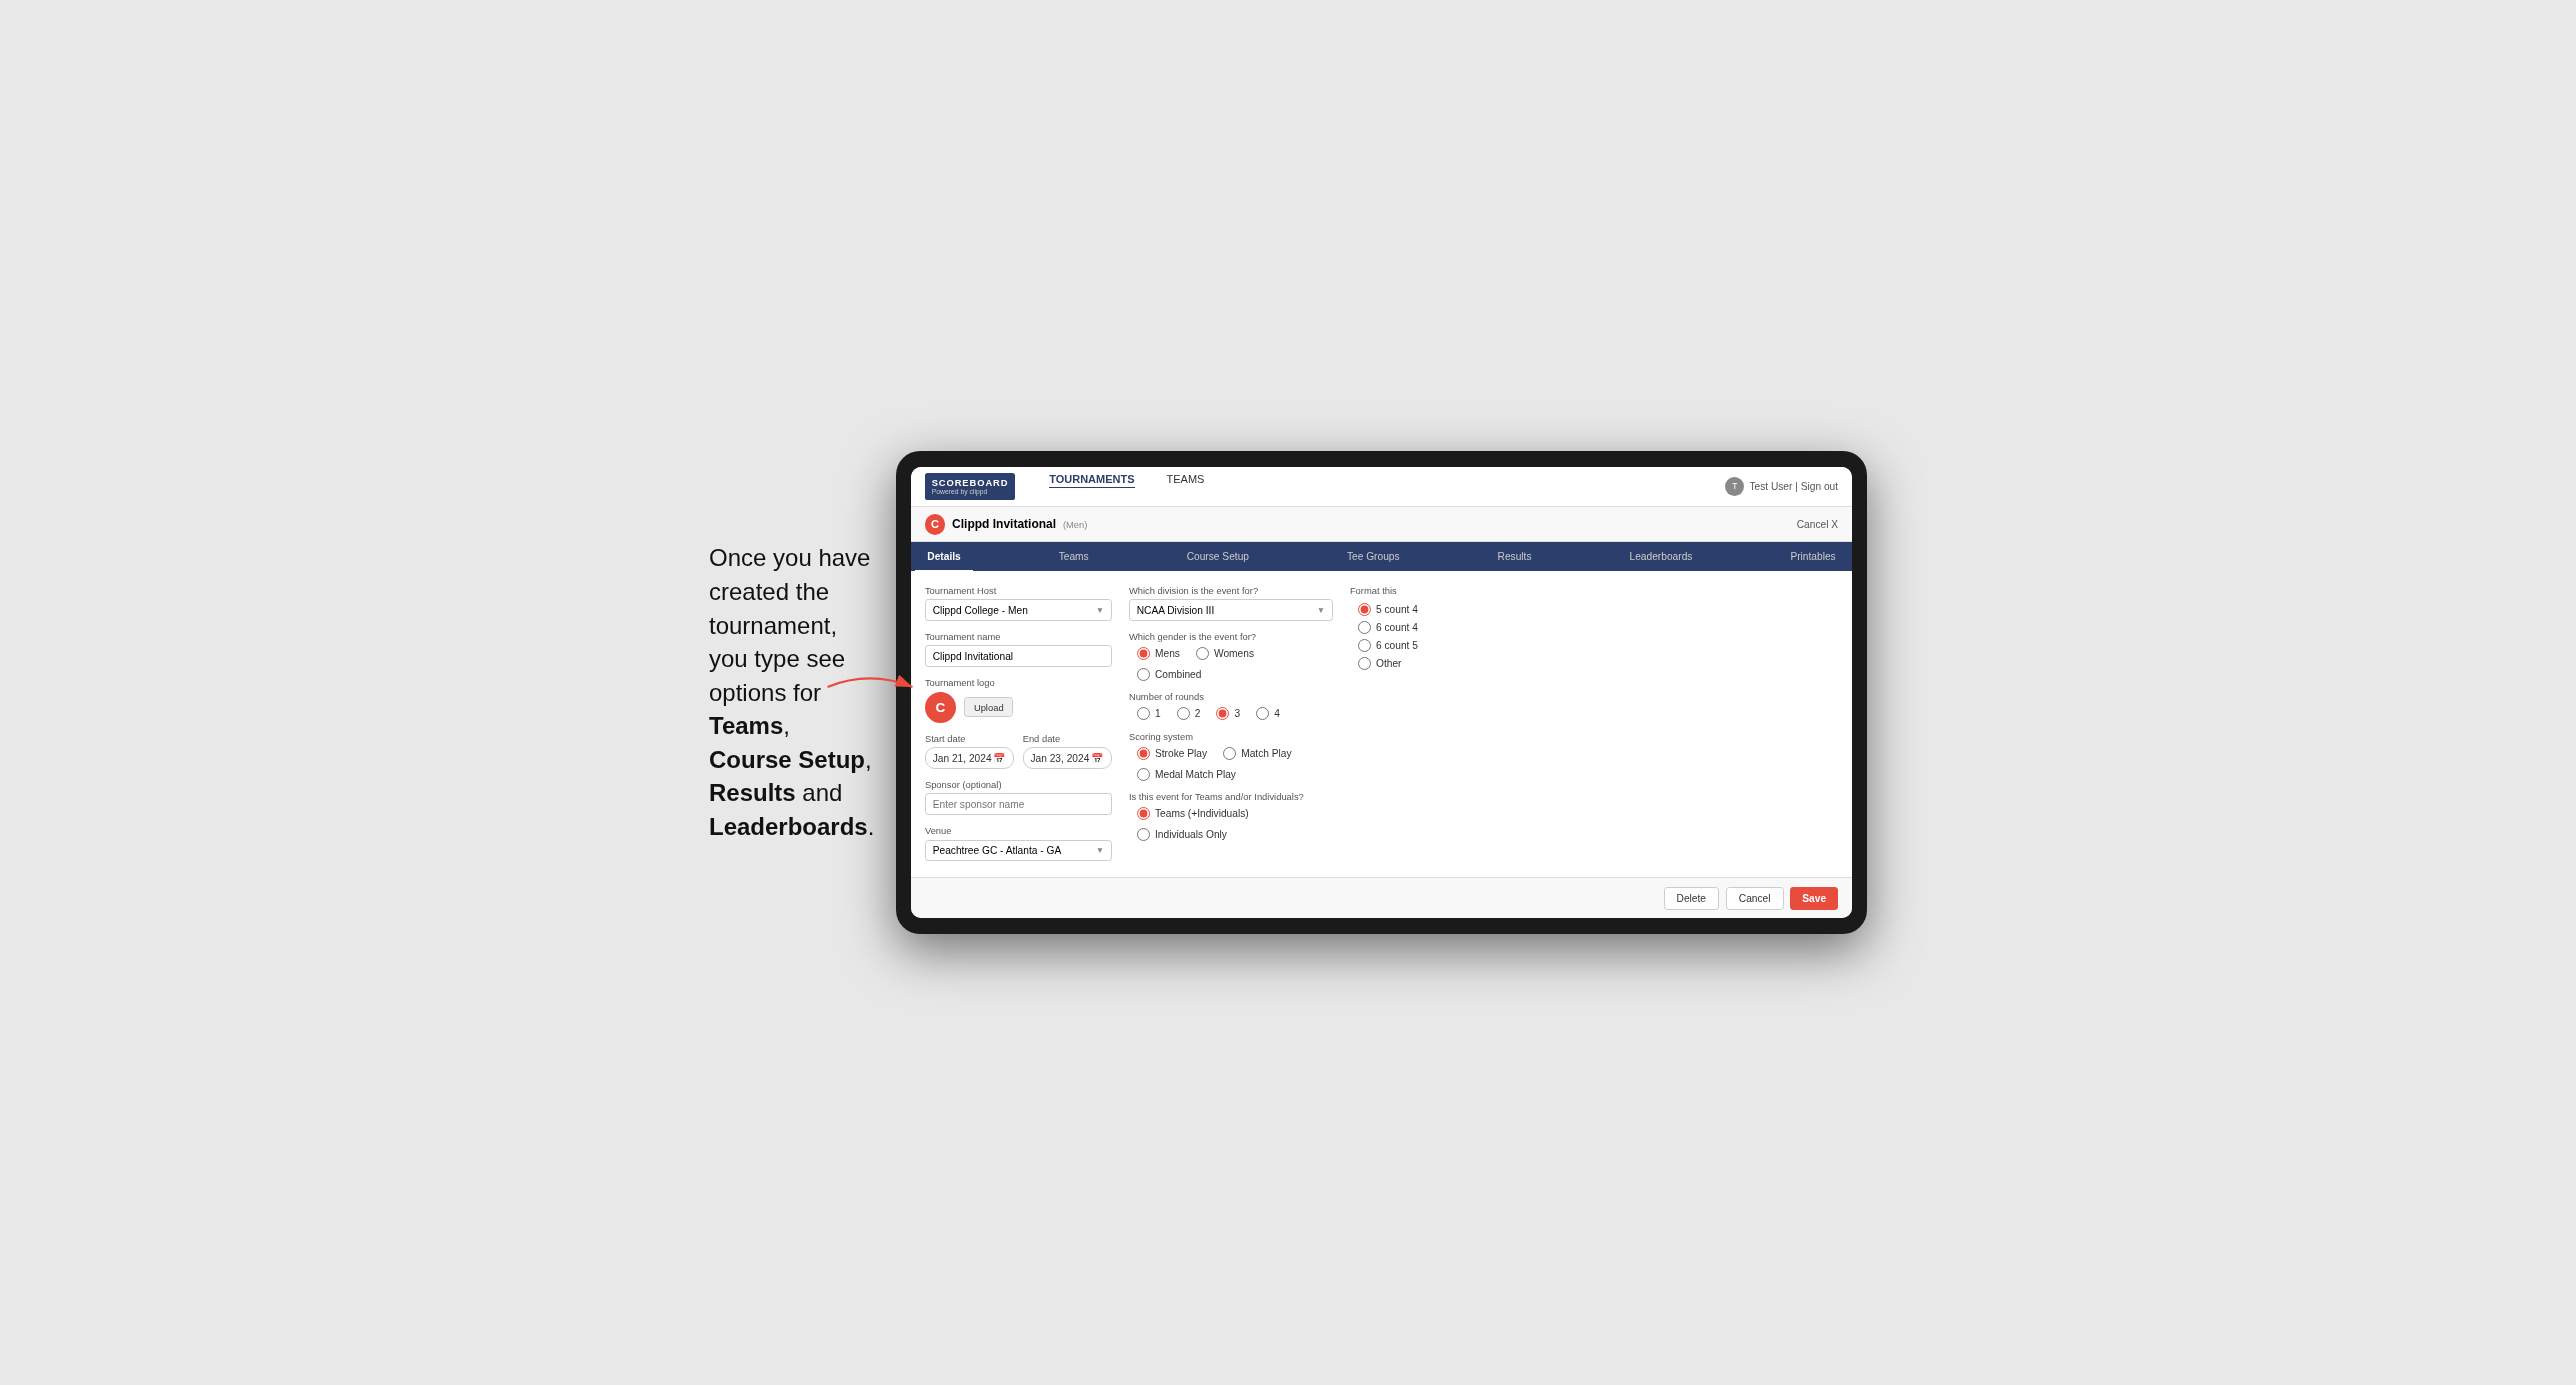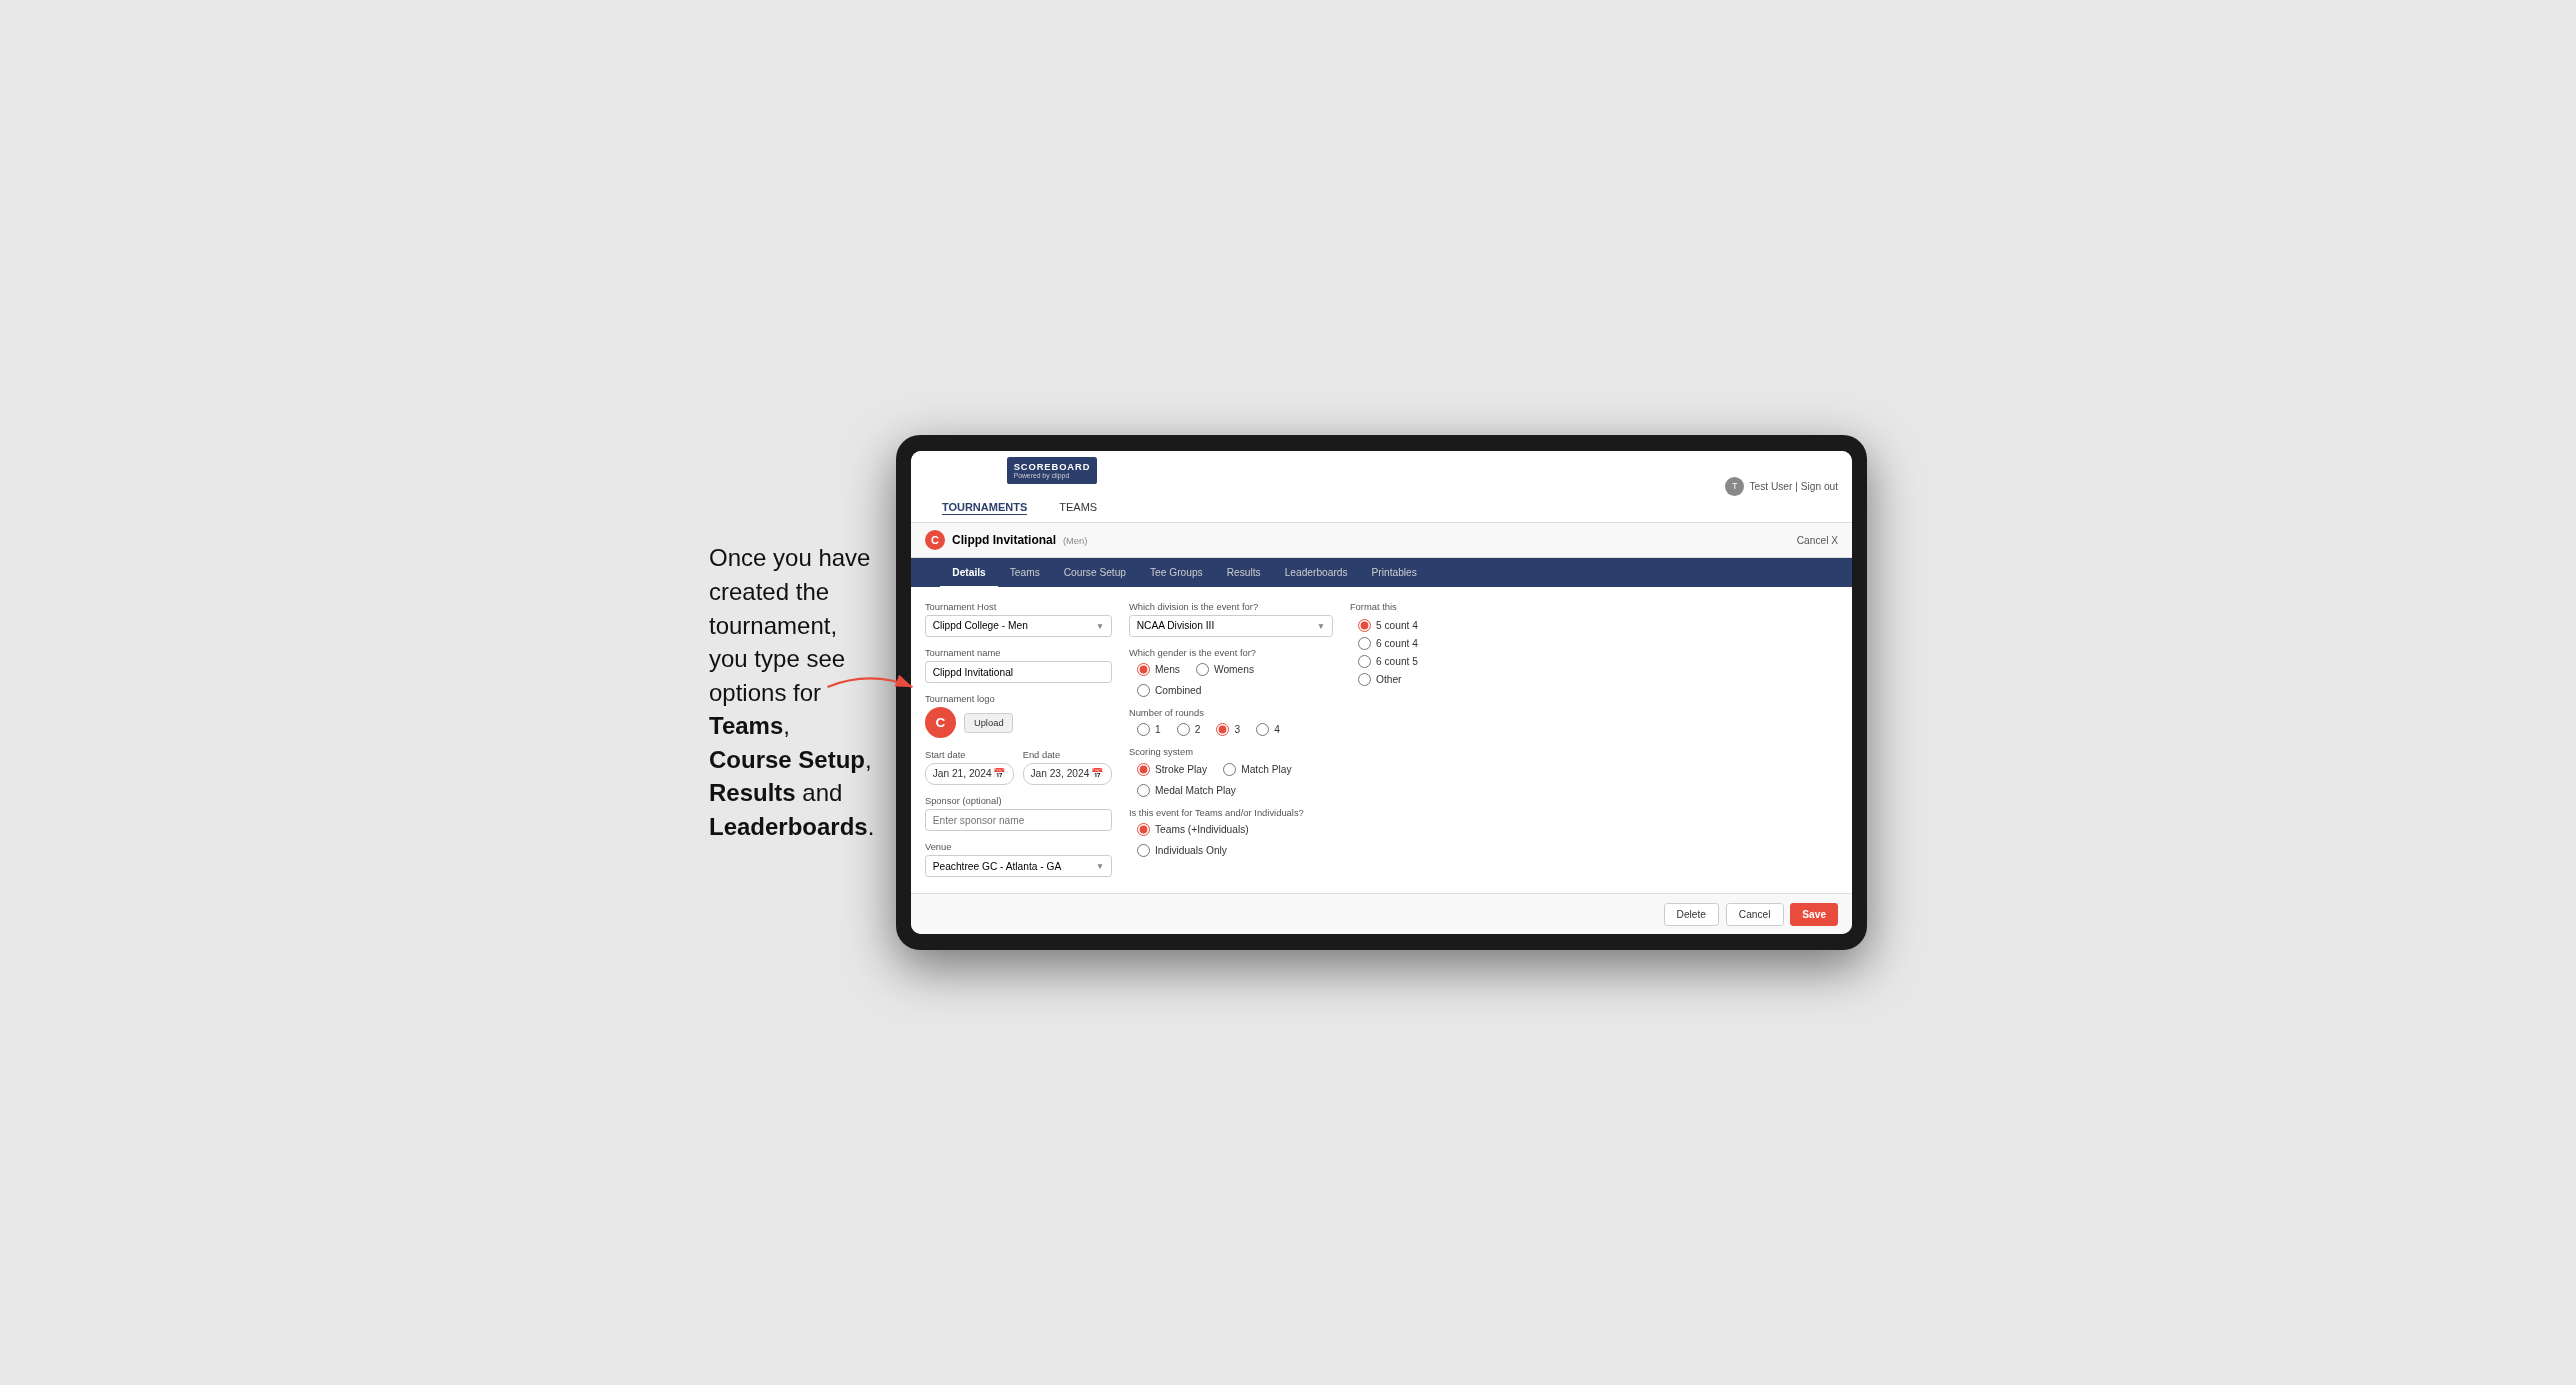--- a/index.html
+++ b/index.html
@@ -106,21 +106,22 @@
       display: flex; align-items: center; justify-content: center;
       color: #fff; font-size: 11px; font-weight: 700;
     }
     .t-badge { font-size: 9.4px; color: #888; font-weight: 400; }
     .cancel-btn { font-size: 10.2px; color: #555; cursor: pointer; }
 
     
     .tabs-bar {
       background: #2c3e6b;
       display: flex;
-      padding: 0 29px;
+      padding: 0 4px;
+      justify-content: space-between;
     }
     .tab {
       color: #ccc;
       font-size: 10.2px;
       padding: 8.5px 12px;
       cursor: pointer;
     }
     .tab.active {
       color: #fff;
       border-bottom: 1.7px solid #fff;
@@ -255,21 +256,21 @@
         <marker id="arrowhead" markerWidth="8" markerHeight="6" refX="8" refY="3" orient="auto">
           <polygon points="0 0, 8 3, 0 6" fill="#e74c3c"></polygon>
         </marker>
       </defs>
       <path d="M 10 30 Q 60 10 110 30" stroke="#e74c3c" stroke-width="2.5" fill="none" marker-end="url(#arrowhead)"></path>
     </svg>
 
     <div class="tablet-screen">
 
       <div class="app-header">
-        <div style="display:flex; align-items:flex-end; gap:17px;flex-direction:column;">
+        <div style="display:flex; align-items:flex-start; gap:17px;">
           <div class="logo-area">
             <div class="logo-box">
               <span style="font-size:9.4px; font-weight:800; letter-spacing:0.9px;">SCOREBOARD</span>
               <span class="logo-sub">Powered by clippd</span>
             </div>
           </div>
           <div class="nav-links">
             <span class="nav-link active">TOURNAMENTS</span>
             <span class="nav-link">TEAMS</span>
           </div>

